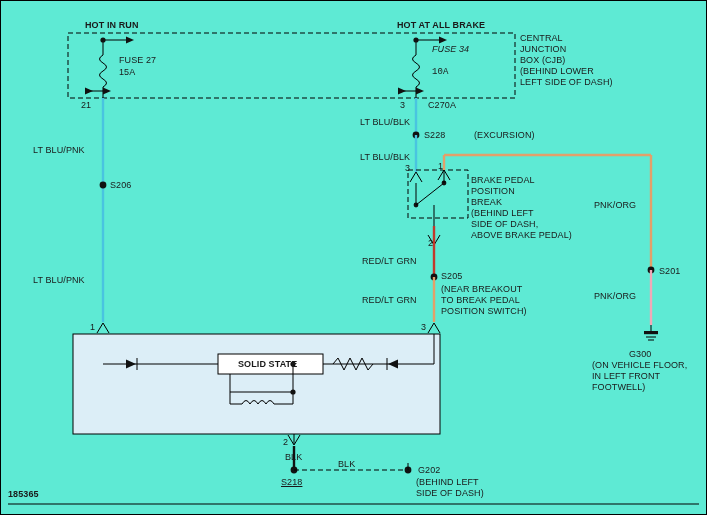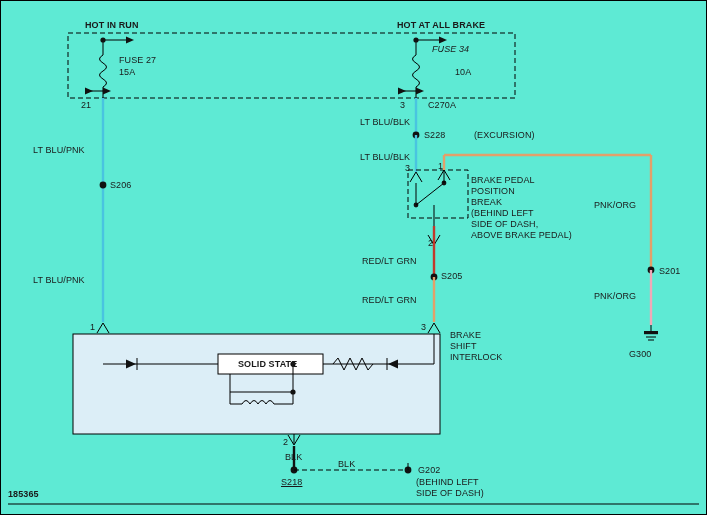--- a/index.html
+++ b/index.html
@@ -150,25 +150,30 @@
     <circle class="dot" cx="294" cy="470" r="3.4"></circle>
 
     <line class="dash" x1="294" y1="470" x2="408" y2="470"></line>
     <circle class="dot" cx="408" cy="470" r="3.4"></circle>
     <line class="thin" x1="408" y1="463" x2="408" y2="470"></line>
   </svg>
 
   <div class="lbl b" style="left:85px;  top:20px;">HOT IN RUN</div>
   <div class="lbl b" style="left:397px; top:20px;">HOT AT ALL BRAKE</div>
 
+  <div class="lbl" style="left:520px; top:33px;">CENTRAL
+JUNCTION
+BOX (CJB)
+(BEHIND LOWER
+LEFT SIDE OF DASH)</div>
 
   <div class="lbl" style="left:119px; top:55px;">FUSE 27</div>
   <div class="lbl" style="left:119px; top:67px;">15A</div>
   <div class="lbl" style="left:432px; top:44px;font-style:italic;">FUSE 34</div>
-  <div class="lbl" style="left:455px; top:67px;">10A</div>
+  <div class="lbl" style="left:432px; top:67px;font-family:Liberation Mono, monospace;">10A</div>
 
   <div class="lbl" style="left:81px;  top:100px;">21</div>
   <div class="lbl" style="left:400px; top:100px;">3</div>
   <div class="lbl" style="left:428px; top:100px;">C270A</div>
 
   <div class="lbl" style="left:360px; top:117px;">LT BLU/BLK</div>
   <div class="lbl" style="left:424px; top:130px;">S228</div>
   <div class="lbl" style="left:474px; top:130px;">(EXCURSION)</div>
 
   <div class="lbl" style="left:360px; top:152px;">LT BLU/BLK</div>
@@ -182,33 +187,36 @@
 (BEHIND LEFT
 SIDE OF DASH,
 ABOVE BRAKE PEDAL)</div>
 
   <div class="lbl" style="left:33px;  top:145px;">LT BLU/PNK</div>
   <div class="lbl" style="left:110px; top:180px;">S206</div>
   <div class="lbl" style="left:33px;  top:275px;">LT BLU/PNK</div>
 
   <div class="lbl" style="left:362px; top:256px;">RED/LT GRN</div>
   <div class="lbl" style="left:441px; top:271px;">S205</div>
+  <div class="lbl" style="left:441px; top:284px;">(NEAR BREAKOUT
+TO BREAK PEDAL
+POSITION SWITCH)</div>
   <div class="lbl" style="left:362px; top:295px;">RED/LT GRN</div>
 
   <div class="lbl" style="left:594px; top:200px;">PNK/ORG</div>
   <div class="lbl" style="left:659px; top:266px;">S201</div>
   <div class="lbl" style="left:594px; top:291px;">PNK/ORG</div>
   <div class="lbl" style="left:629px; top:349px;">G300</div>
+  <div class="lbl" style="left:592px; top:360px;">(ON VEHICLE FLOOR,
+IN LEFT FRONT
+FOOTWELL)</div>
 
   <div class="lbl" style="left:90px;  top:322px;">1</div>
   <div class="lbl" style="left:421px; top:322px;">3</div>
   <div class="lbl" style="left:283px; top:437px;">2</div>
-  <div class="lbl" style="left:450px; top:330px;">BRAKE
-SHIFT
-INTERLOCK</div>
   <div class="lbl b" style="left:238px; top:359px;text-align:center;">SOLID STATE</div>
 
   <div class="lbl" style="left:285px; top:452px;">BLK</div>
   <div class="lbl" style="left:338px; top:459px;">BLK</div>
   <div class="lbl" style="left:281px; top:477px;text-decoration:underline;">S218</div>
   <div class="lbl" style="left:418px; top:465px;">G202</div>
   <div class="lbl" style="left:416px; top:477px;">(BEHIND LEFT
 SIDE OF DASH)</div>
 
   <div class="lbl b" style="left:8px; top:489px;">185365</div>

